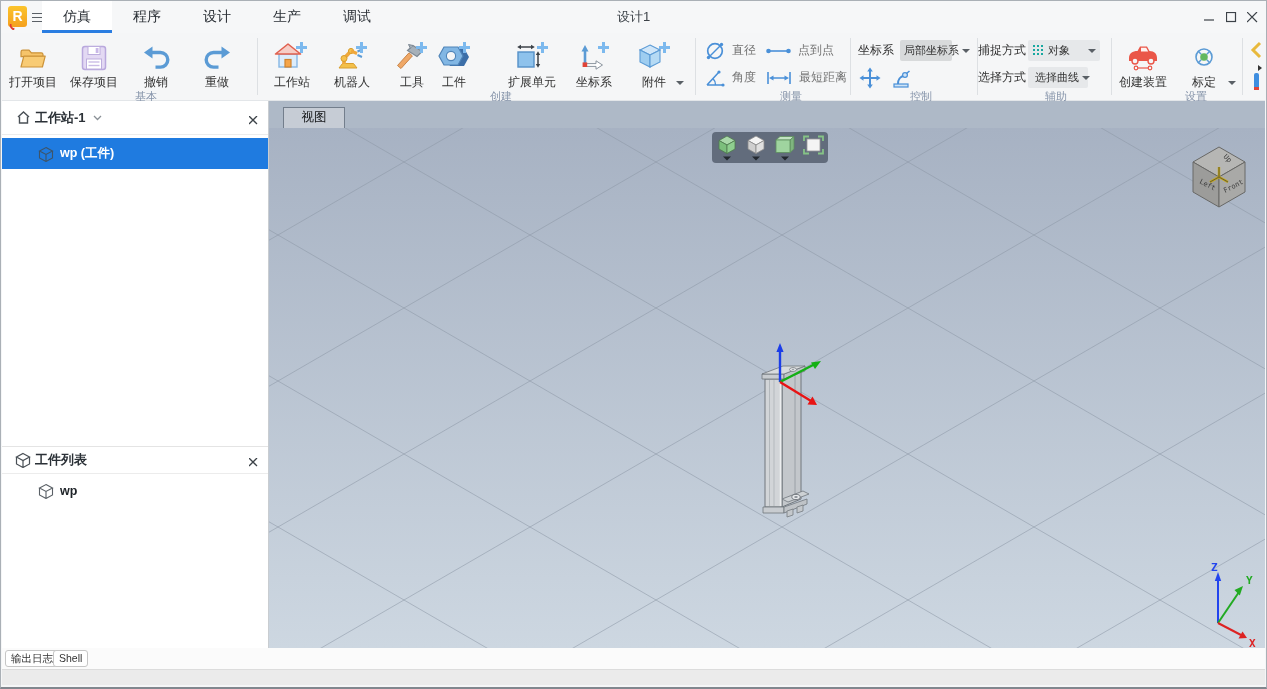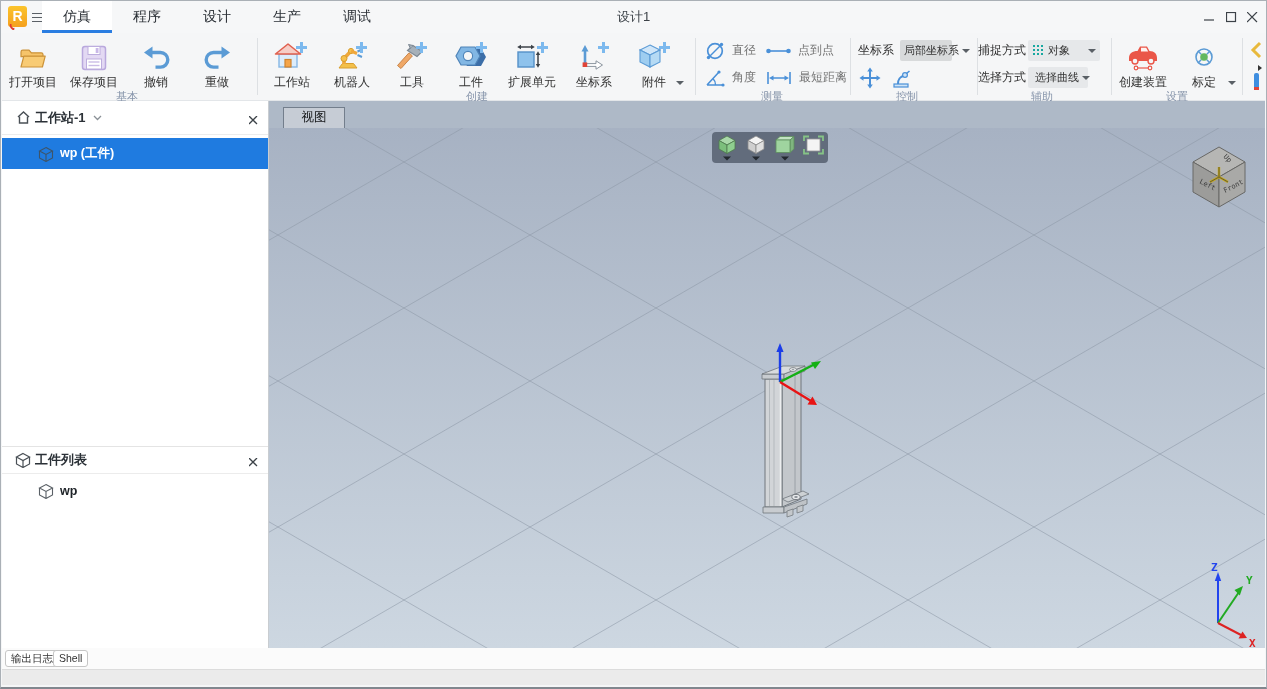--- a/index.html
+++ b/index.html
@@ -11,21 +11,21 @@
 #logo .curl{position:absolute;left:1px;bottom:-3px;width:6px;height:6px;border-left:2px solid #e23b2e;border-bottom:2px solid #e23b2e;border-radius:0 0 0 6px;transform:rotate(10deg)}
 #burger{position:absolute;left:31px;top:12px;width:12px;height:9px;border-top:1.6px solid #5a6066;border-bottom:1.6px solid #5a6066}
 #burger:after{content:"";position:absolute;left:0;top:2.6px;width:12px;height:1.6px;background:#5a6066}
 .mtab{position:absolute;top:0;height:32px;width:70px;text-align:center;line-height:31px;font-size:14px;color:#2a2f35}
 .mtab.active{background:#fff;border-bottom:3px solid #2a7de1}
 #wtitle{position:absolute;left:50%;transform:translateX(-50%);top:0;height:32px;line-height:32px;font-size:13px;color:#3c4248}
 .winbtn{position:absolute;top:5px;width:22px;height:22px;display:flex;align-items:center;justify-content:center}
 
 #ribbon{position:absolute;left:1px;right:1px;top:32px;height:68px;background:#f5f6f7;border-bottom:1px solid #e3e6e9}
 .rsep{position:absolute;top:5px;height:57px;width:1px;background:#dde0e3}
-.glabel{position:absolute;top:56px;font-size:11px;color:#8694aa;text-align:center;white-space:nowrap}
+.glabel{position:absolute;top:56px;font-size:11px;color:#8694aa;text-align:right;white-space:nowrap}
 .bigbtn{position:absolute;top:5px;display:flex;flex-direction:column;align-items:center;font-size:12px;color:#333}
 .bigbtn .ic{height:33px;display:flex;align-items:flex-end;justify-content:center}
 .bigbtn .lb{margin-top:3px;white-space:nowrap}
 .row1{position:absolute;top:7px;height:21px}
 .row2{position:absolute;top:34px;height:21px}
 .smallbtn{display:flex;align-items:center;gap:6px;font-size:12px;color:#737373;position:absolute;height:21px;white-space:nowrap}
 .ddlabel{position:absolute;font-size:12px;color:#333;height:21px;line-height:21px;white-space:nowrap}
 .dropdown{position:absolute;display:flex;align-items:center;background:#e6e8ea;border-radius:2px;height:21px;padding:0 4px;font-size:11px;color:#333;gap:3px;white-space:nowrap;justify-content:space-between}
 .dropdown.gray{background:#d8dadb}
 .caret{width:0;height:0;border-left:4px solid transparent;border-right:4px solid transparent;border-top:4px solid #5a6066;flex-shrink:0}
@@ -154,21 +154,21 @@
       <div class="ic">
           <svg width="36" height="30" viewBox="0 0 36 30">
         <path d="M3.5 24.5 L15 11.8 l3.4 3.1 L7 27.5 z" fill="#efa867" stroke="#c9854a" stroke-width="1"></path>
         <polygon points="13.5,9.5 19,4.5 28,10.5 23,15.5" fill="#a6b0b9" stroke="#7d8893" stroke-width="1.2"></polygon>
         <path d="M19 4.5 l-4.5-1 2 4" fill="#a6b0b9" stroke="#7d8893" stroke-width="1"></path>
         <path d="M26 1 h3 v4 h4 v3 h-4 v4 h-3 v-4 h-4 v-3 h4 z" fill="#7cb9ee"></path>
           </svg>
         </div>
       <div class="lb">工具</div>
     </div>
-    <div class="bigbtn" style="left:447px;width:44px">
+    <div class="bigbtn" style="left:430px;width:44px">
       <div class="ic">
           <svg width="36" height="30" viewBox="0 0 36 30">
         <polygon points="11,8 25,8 30,17 25,26 11,26 6,17" fill="#3c6ea8" transform="translate(3,-1)"></polygon>
         <polygon points="8,6 22,6 27,15 22,24 8,24 3,15" fill="#82b7e4" stroke="#4f84b8" stroke-width="1.2"></polygon>
         <circle cx="15" cy="15" r="4.6" fill="#f5f6f7" stroke="#4f84b8" stroke-width="1.1"></circle>
         <path d="M27 1 h3 v4 h4 v3 h-4 v4 h-3 v-4 h-4 v-3 h4 z" fill="#7cb9ee"></path>
           </svg>
         </div>
       <div class="lb">工件</div>
     </div>

